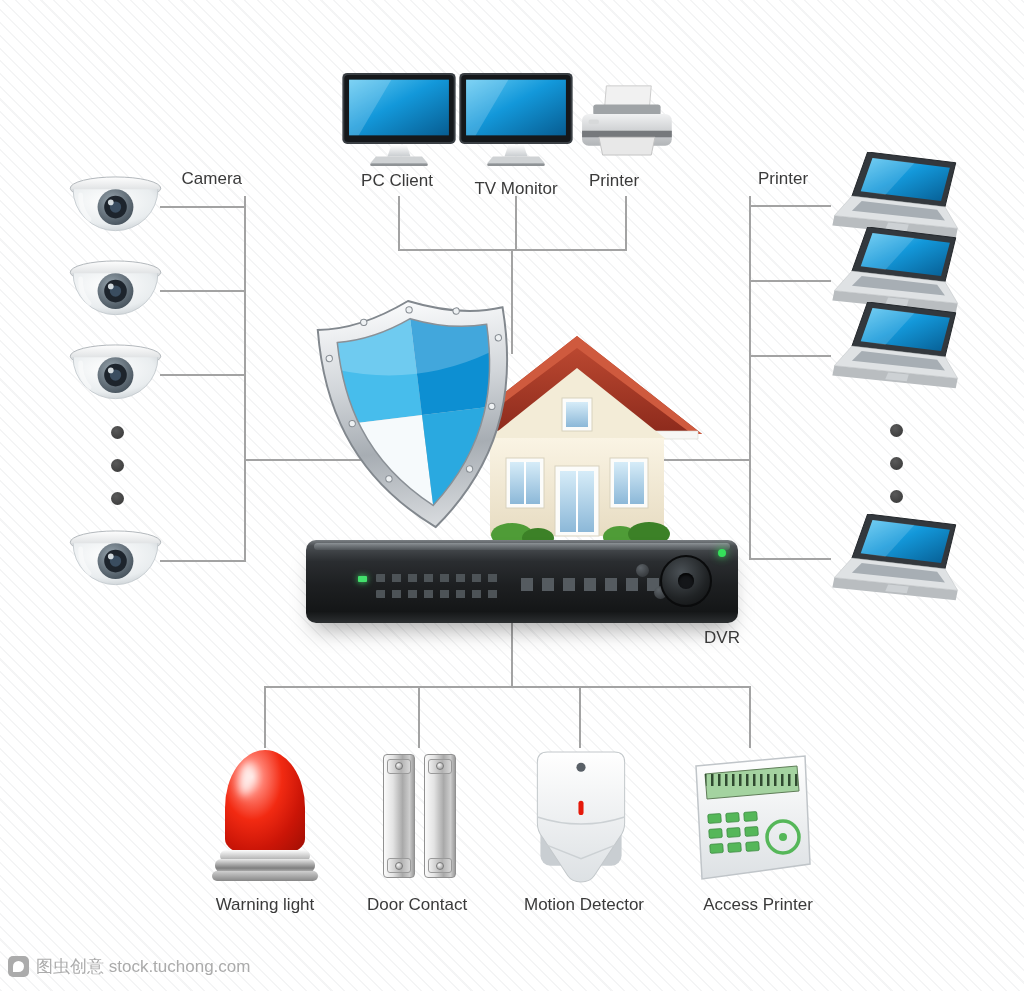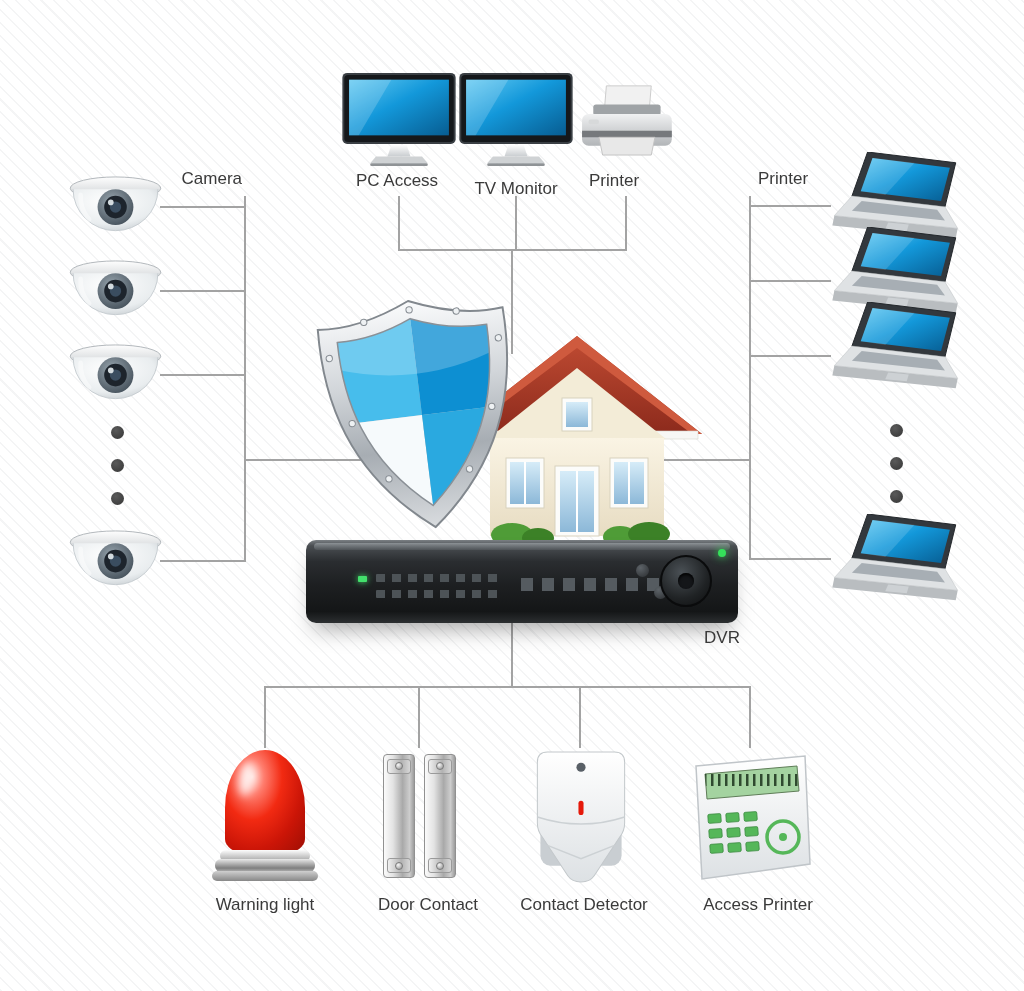--- a/index.html
+++ b/index.html
@@ -354,24 +354,28 @@
       <rect x="57" y="75" width="13" height="9" rx="1.5" transform="rotate(-4 63 79)"></rect>
       <rect x="22" y="92" width="13" height="9" rx="1.5" transform="rotate(-4 28 96)"></rect>
       <rect x="40" y="91" width="13" height="9" rx="1.5" transform="rotate(-4 46 95)"></rect>
       <rect x="58" y="90" width="13" height="9" rx="1.5" transform="rotate(-4 64 94)"></rect>
     </g>
     <circle cx="95" cy="85" r="16" fill="none" stroke="#55b759" stroke-width="3.5"></circle>
     <circle cx="95" cy="85" r="4" fill="#55b759"></circle>
   </svg>
 
   <div class="lbl" style="left:180px;top:169px;width:62px;text-align:right">Camera</div>
-  <div class="lbl" style="left:337px;top:171px;width:120px;text-align:center">PC Access</div>
+  <div class="lbl" style="left:337px;top:171px;width:120px;text-align:center">PC Client</div>
   <div class="lbl" style="left:456px;top:179px;width:120px;text-align:center">TV Monitor</div>
   <div class="lbl" style="left:589px;top:171px;width:120px;text-align:left">Printer</div>
   <div class="lbl" style="left:758px;top:169px;width:80px;text-align:left">Printer</div>
   <div class="lbl" style="left:680px;top:628px;width:60px;text-align:right;z-index:4">DVR</div>
   <div class="lbl" style="left:195px;top:895px;width:140px;text-align:center">Warning light</div>
-  <div class="lbl" style="left:358px;top:895px;width:140px;text-align:center">Door Contact</div>
-  <div class="lbl" style="left:514px;top:895px;width:140px;text-align:center">Contact Detector</div>
+  <div class="lbl" style="left:367px;top:895px;width:140px;text-align:left">Door Contact</div>
+  <div class="lbl" style="left:514px;top:895px;width:140px;text-align:center">Motion Detector</div>
   <div class="lbl" style="left:688px;top:895px;width:140px;text-align:center">Access Printer</div>
 
+  <div class="watermark">
+    <span class="wm-icon"></span>
+    <span class="wm-text">图虫创意 stock.tuchong.com</span>
+  </div>
 
 </div>
 
 </body></html>

